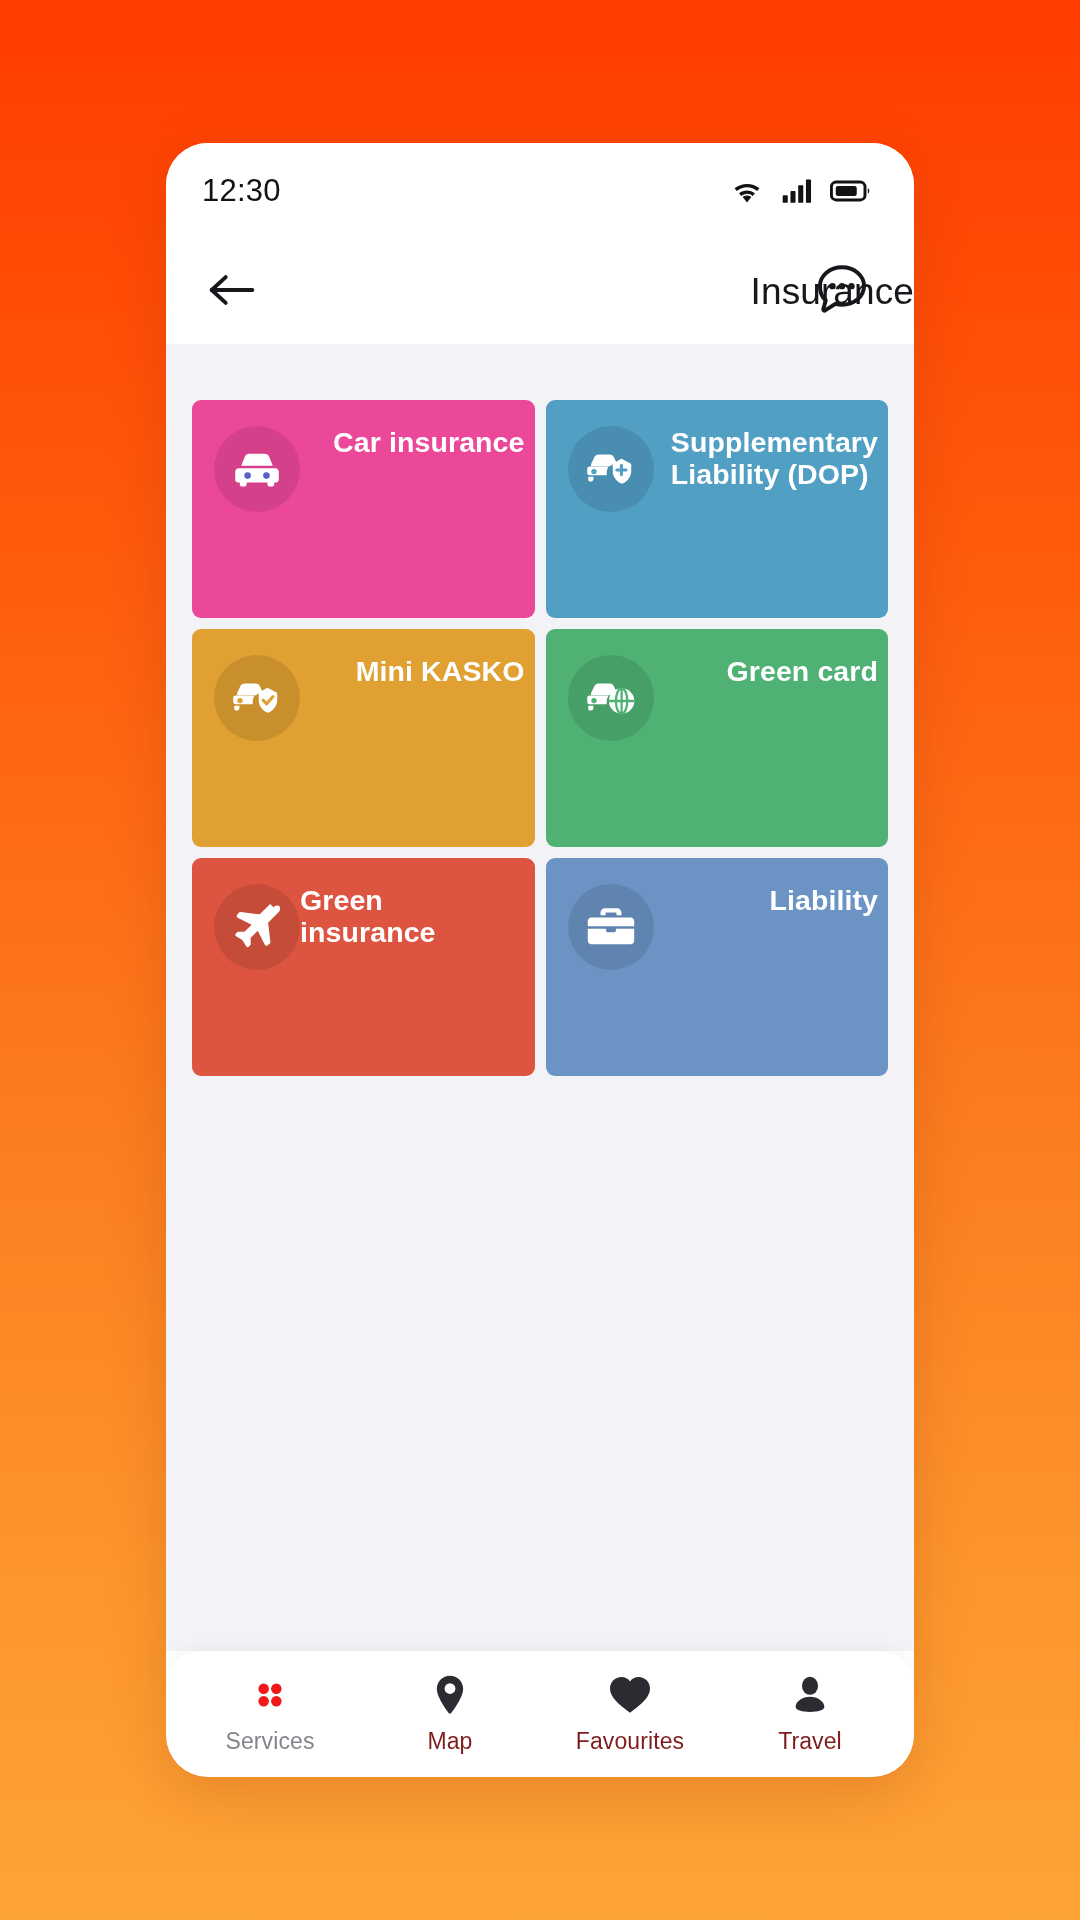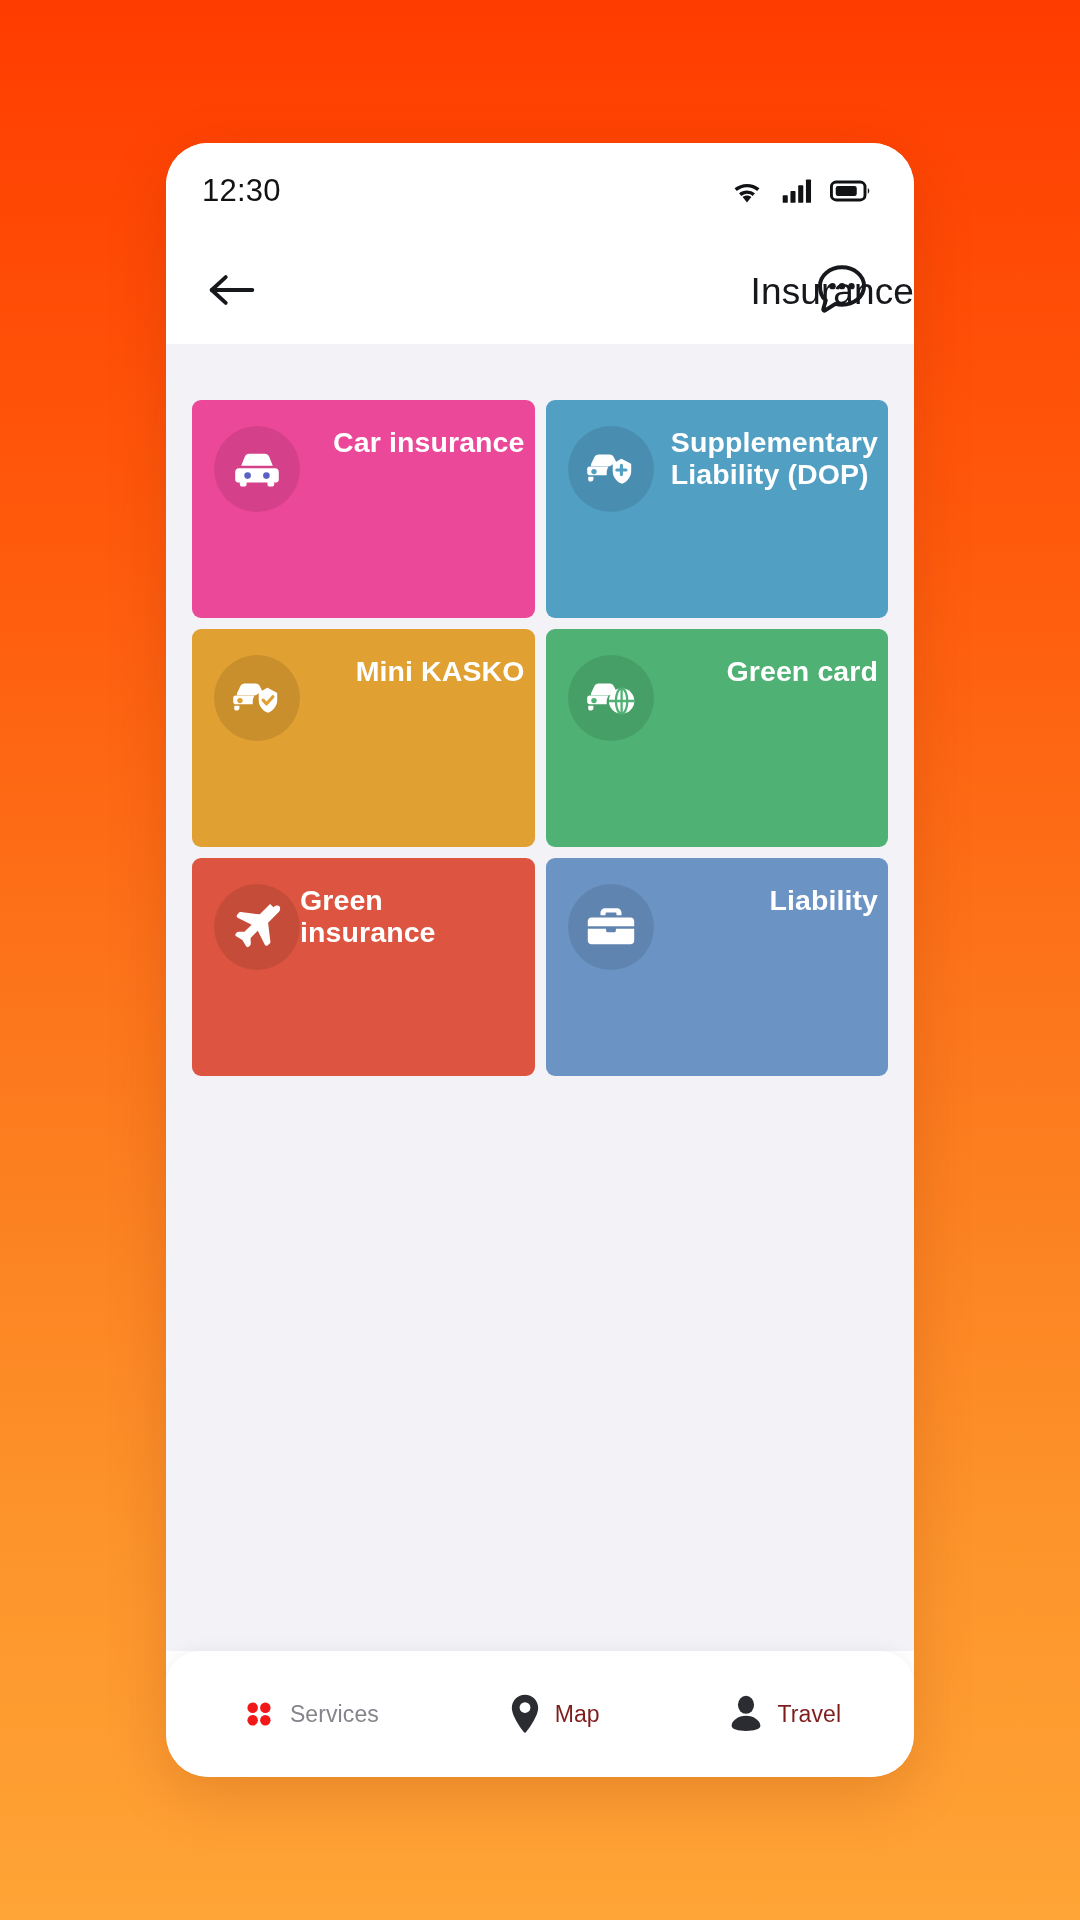--- a/index.html
+++ b/index.html
@@ -100,21 +100,21 @@
   .bottomnav {
     flex:0 0 126px; height:126px;
     background:#FFFFFF;
     border-radius:34px 34px 42px 42px;
     display:flex; align-items:center; justify-content:space-around;
     padding:0 14px;
     box-shadow:0 -2px 16px rgba(20,20,40,.05);
     position:relative; z-index:3;
   }
   .navitem {
-    display:flex; flex-direction:row; align-items:center; justify-content:center;
+    display:flex; flex-direction:column; align-items:center; justify-content:center;
     gap:11px; cursor:pointer; min-width:112px;
   }
   .navicon { height:44px; display:flex; align-items:center; justify-content:center; }
   .navicon svg { display:block; }
   .navlabel { font-size:23px; color:#7f1d1d; letter-spacing:.1px; }
   .navitem.active .navlabel { color:#84858C; }
 </style>
 </head>
 <body>
 
@@ -287,20 +287,28 @@
     <div class="navitem">
       <div class="navicon">
         <svg width="38" height="42" viewBox="0 0 22 26" fill="#2B2C31">
           <path d="M11 1.1c-4.5 0-8.15 3.6-8.15 8.05 0 5.6 6.8 14.2 7.45 15.05.36.46 1.04.46 1.4 0C12.35 23.35 19.15 14.75 19.15 9.15 19.15 4.7 15.5 1.1 11 1.1z"></path>
           <circle cx="11" cy="9.0" r="3.35" fill="#FFFFFF"></circle>
         </svg>
       </div>
       <div class="navlabel">Map</div>
     </div>
 
+    <div class="navitem">
+      <div class="navicon">
+        <svg width="44" height="40" viewBox="0 0 26 24" fill="#2B2C31">
+          <path d="M13 22.6C5.2 17.0 1.0 12.9 1.0 8.1 1.0 4.2 4.05 1.2 7.85 1.2c2.2 0 4.05 1.05 5.15 2.65C14.1 2.25 15.95 1.2 18.15 1.2 21.95 1.2 25 4.2 25 8.1c0 4.8-4.2 8.9-12 14.5z"></path>
+        </svg>
+      </div>
+      <div class="navlabel">Favourites</div>
+    </div>
 
     <div class="navitem">
       <div class="navicon">
         <svg width="40" height="42" viewBox="0 0 24 26" fill="#2B2C31">
           <ellipse cx="12" cy="7.3" rx="5.0" ry="5.6"></ellipse>
           <path d="M12 14.1c-4.9 0-8.9 3.15-8.9 6.2 0 2.1 4.0 3.2 8.9 3.2s8.9-1.1 8.9-3.2c0-3.05-4.0-6.2-8.9-6.2z"></path>
         </svg>
       </div>
       <div class="navlabel">Travel</div>
     </div>

